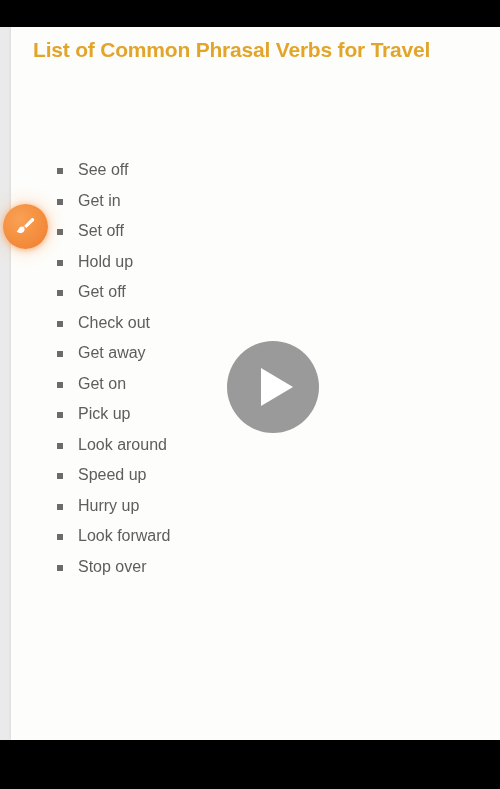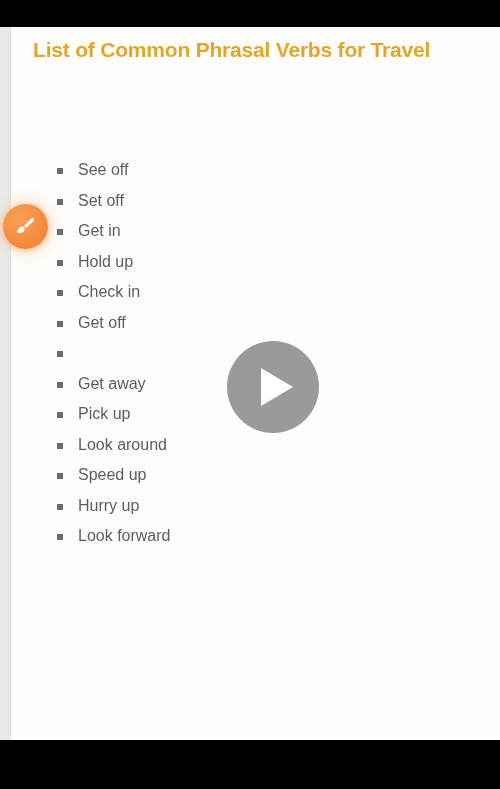--- a/index.html
+++ b/index.html
@@ -147,32 +147,33 @@
 
   <div class="bar-top"></div>
 
   <div id="page">
     <div id="card">
 
       <h1 id="article-title">List of Common Phrasal Verbs for Travel</h1>
 
       <ul id="verb-list">
         <li><span class="bullet"></span><span>See off</span></li>
+        <li><span class="bullet"></span><span>Get in</span></li>
         <li><span class="bullet"></span><span>Set off</span></li>
-        <li><span class="bullet"></span><span>Get in</span></li>
         <li><span class="bullet"></span><span>Hold up</span></li>
-        <li><span class="bullet"></span><span>Check in</span></li>
         <li><span class="bullet"></span><span>Get off</span></li>
-        <li><span class="bullet"></span></li>
+        <li><span class="bullet"></span><span>Check out</span></li>
         <li><span class="bullet"></span><span>Get away</span></li>
+        <li><span class="bullet"></span><span>Get on</span></li>
         <li><span class="bullet"></span><span>Pick up</span></li>
         <li><span class="bullet"></span><span>Look around</span></li>
         <li><span class="bullet"></span><span>Speed up</span></li>
         <li><span class="bullet"></span><span>Hurry up</span></li>
         <li><span class="bullet"></span><span>Look forward</span></li>
+        <li><span class="bullet"></span><span>Stop over</span></li>
       </ul>
 
       <div id="play-overlay">
         <span class="tri"></span>
       </div>
 
     </div>
 
     <div id="paint-fab">
       <svg width="26" height="26" viewBox="0 0 26 26">

